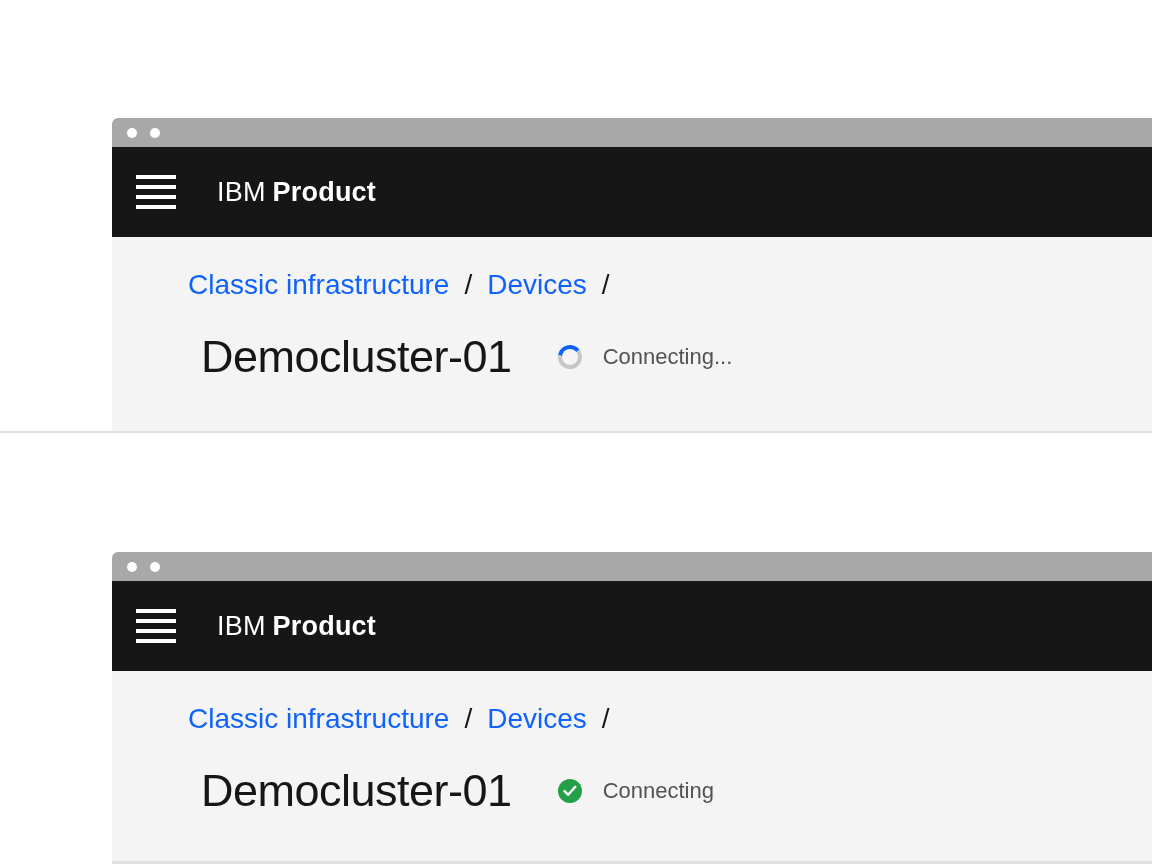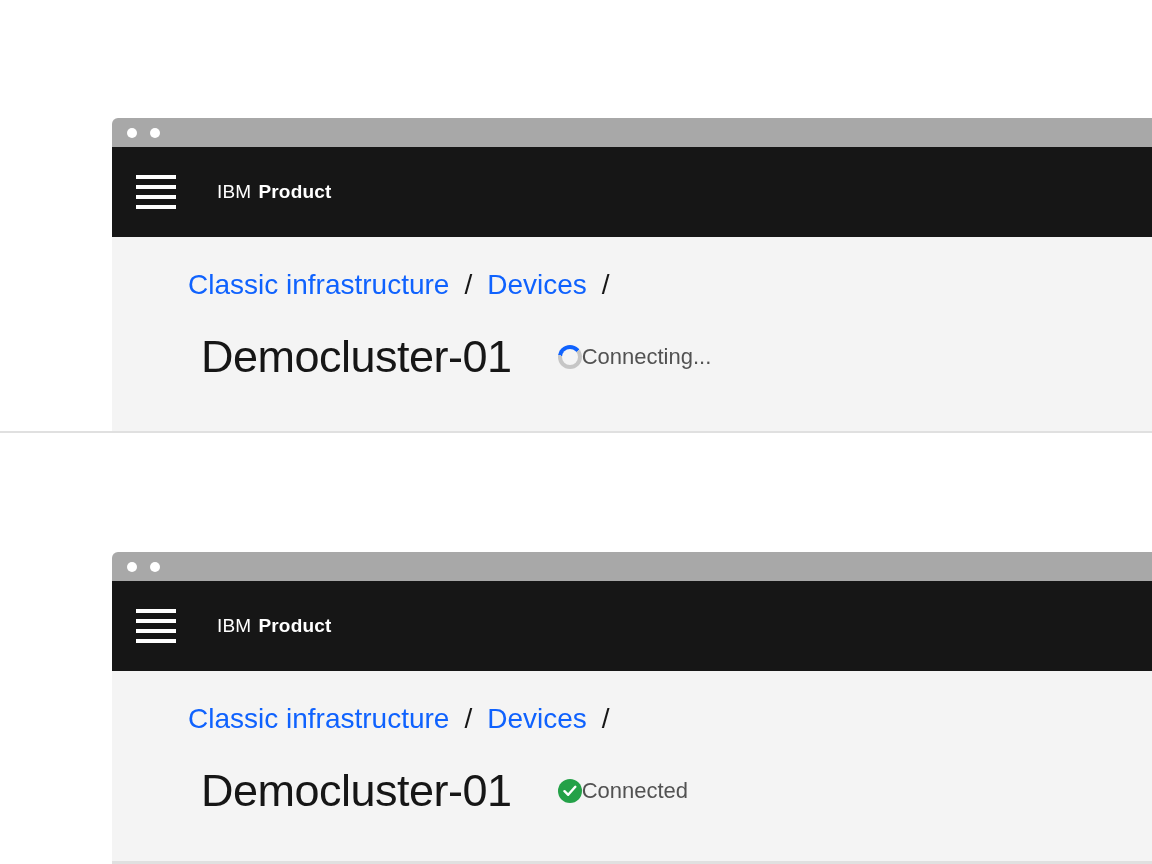--- a/index.html
+++ b/index.html
@@ -22,38 +22,38 @@
   .appheader{
     height:90px;background:var(--header-bg,#161616);
     display:flex;align-items:center;
   }
   .hamburger{
     margin-left:24px;width:40px;height:34px;
     display:flex;flex-direction:column;justify-content:space-between;cursor:pointer;
     background:none;border:none;padding:0;
   }
   .hamburger span{display:block;height:4px;background:#ffffff;}
-  .brand{margin-left:41px;font-size:19px;color:#ffffff;letter-spacing:.2px;white-space:nowrap;}
+  .brand{margin-left:41px;font-size:27px;color:#ffffff;letter-spacing:.2px;white-space:nowrap;}
   .brand .brand-prefix{font-weight:400;}
   .brand .brand-name{font-weight:700;margin-left:7px;}
 
   .content{
     height:calc(100% - 119px);background:var(--content-bg,#f4f4f4);
     padding:34px 0 0 76px;box-sizing:border-box;
   }
   .breadcrumb{display:flex;align-items:center;font-size:28px;line-height:28px;}
   .crumb{color:var(--link-blue,#0f62fe);text-decoration:none;cursor:pointer;}
   .crumb-sep{margin:0 15px;color:var(--text-primary,#161616);}
 
   .title-row{margin-top:19px;display:flex;align-items:center;}
   .page-title{
     margin:13px;font-size:45px;font-weight:400;line-height:1.15;
     color:var(--text-primary,#161616);letter-spacing:-.5px;white-space:nowrap;
   }
-  .status{display:flex;align-items:center;margin-left:33px;}
+  .status{display:flex;align-items:center;margin-left:33px;gap:21px;}
   .status-label{font-size:22px;color:var(--text-secondary,#525252);white-space:nowrap;}
 
   .spinner{
     width:24px;height:24px;border-radius:50%;position:relative;flex:none;
     background:conic-gradient(from -80deg, var(--link-blue,#0f62fe) 0 130deg, var(--spinner-track,#c6c6c6) 130deg 360deg);
   }
   .spinner::after{content:"";position:absolute;inset:4px;border-radius:50%;background:var(--content-bg,#f4f4f4);}
 
   .check{
     width:24px;height:24px;border-radius:50%;background:var(--success-green,#24a148);
@@ -135,21 +135,21 @@
       </nav>
 
       <div class="title-row">
         <h1 class="page-title">Democluster-01</h1>
         <div class="status">
           <span class="check">
             <svg width="14" height="12" viewBox="0 0 14 12">
               <path d="M1.5 6.2 L5.2 9.8 L12.3 1.8" fill="none" stroke="#ffffff" stroke-width="2.4" stroke-linecap="round" stroke-linejoin="round"></path>
             </svg>
           </span>
-          <span class="status-label">Connected</span>
+          <span class="status-label">Connecting</span>
         </div>
       </div>
     </div>
   </div>
 
   <div class="rule" id="rule-bottom"></div>
 
 </div>
 
 </body></html>

